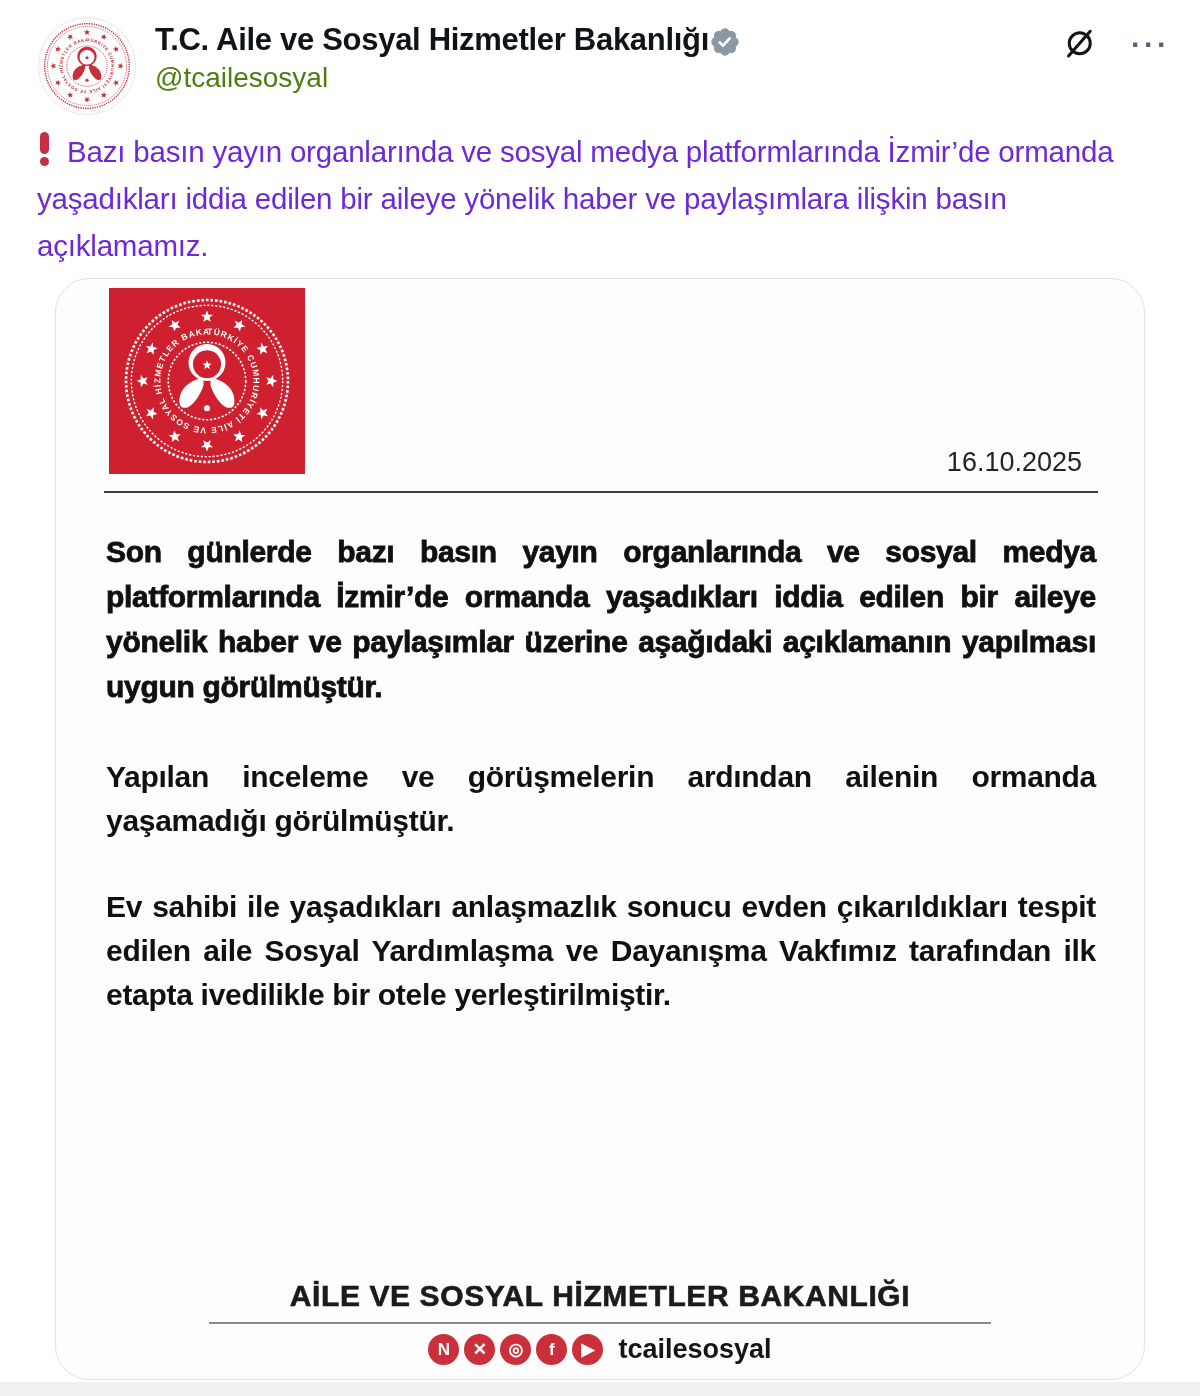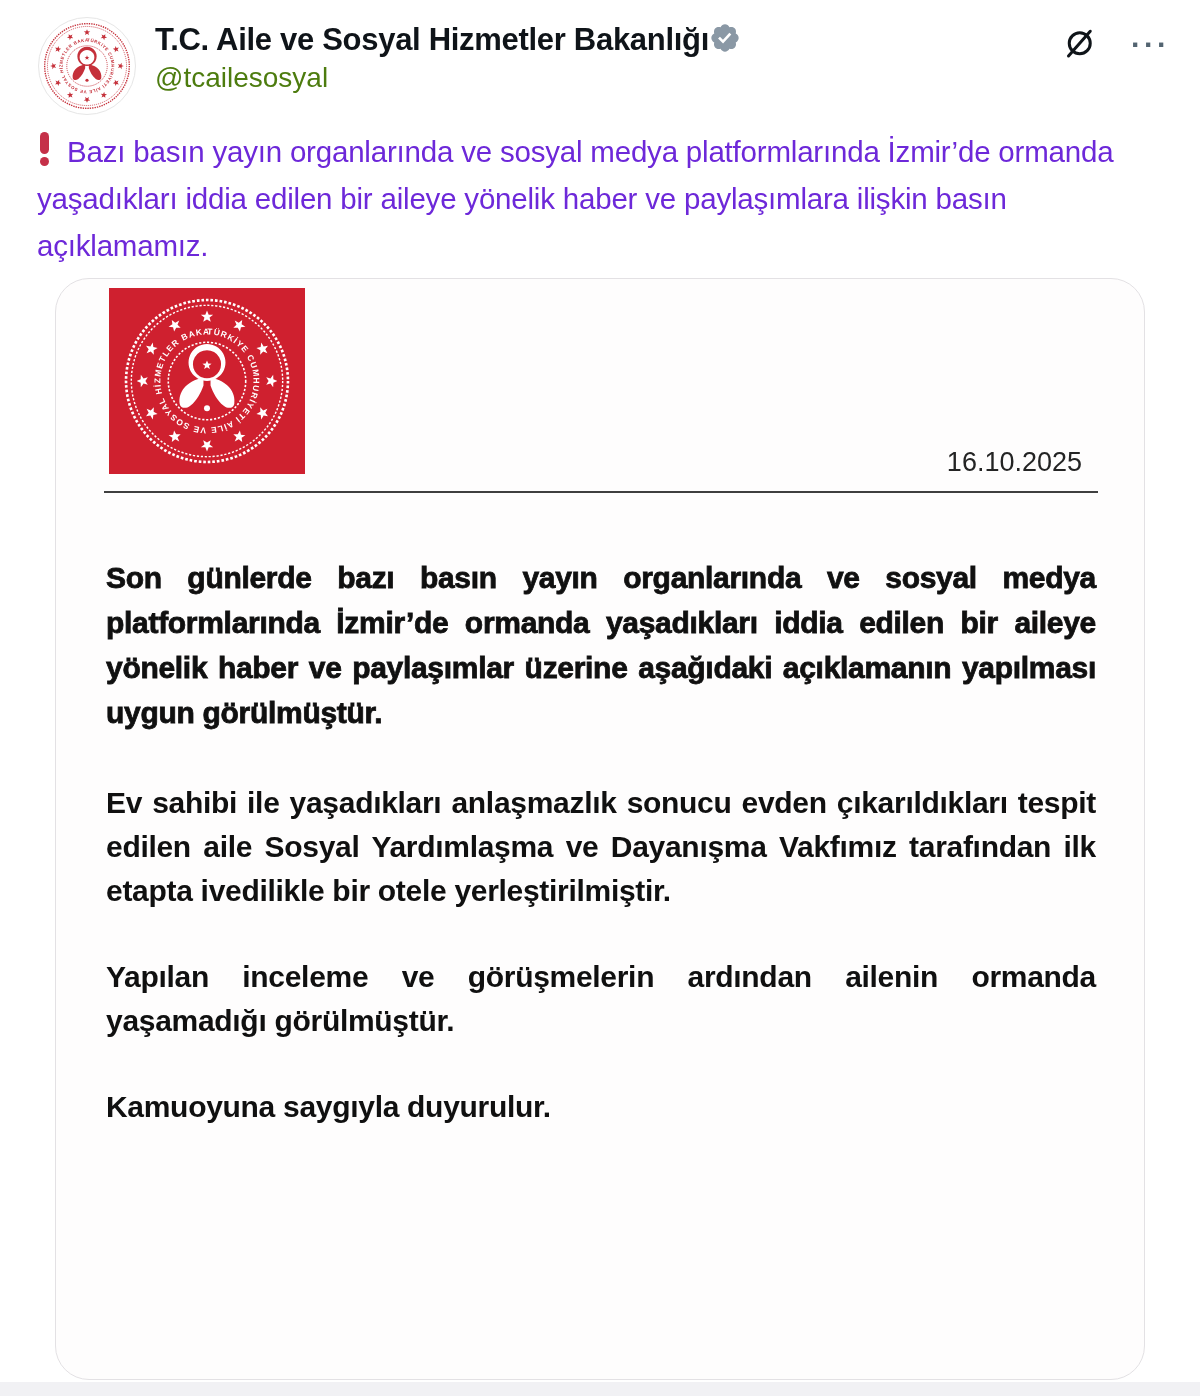--- a/index.html
+++ b/index.html
@@ -5,21 +5,21 @@
   * { margin:0; padding:0; box-sizing:border-box; }
   html,body { width:1200px; height:1396px; background:#ffffff;
     font-family:"Liberation Sans", sans-serif; color:#0f1419; overflow:hidden; }
 
   
   .tweet { position:relative; width:1200px; height:1396px; background:#fff; }
   .avatar { position:absolute; left:38px; top:17px; width:98px; height:98px;
     border-radius:50%; background:#fff; border:1px solid #e6e6e6;
     display:flex; align-items:center; justify-content:center; color:#c5303a; cursor:pointer; }
   .avatar svg { width:92px; height:92px; }
-  .name-row { position:absolute; left:155px; top:22px; display:flex; align-items:flex-start; }
+  .name-row { position:absolute; left:155px; top:22px; display:flex; align-items:flex-end; }
   .display-name { font-size:31px; font-weight:700; color:#0f1419; letter-spacing:-0.3px; cursor:pointer; }
   .badge { width:32px; height:32px; display:inline-block; }
   .handle { position:absolute; left:155px; top:62px; font-size:28px; color:#4d7c0f; cursor:pointer; }
   .top-actions { position:absolute; right:30px; top:26px; display:flex; align-items:center; gap:34px; }
   .grok-btn { width:36px; height:36px; cursor:pointer; }
   .more-btn { font-size:30px; letter-spacing:3px; color:#536471; line-height:12px; cursor:pointer;
     font-weight:700; padding-top:2px; }
 
   
   .tweet-body { position:absolute; left:37px; top:128px; width:1095px;
@@ -36,21 +36,21 @@
   .logo-block { position:absolute; left:53px; top:9px; width:196px; height:186px;
     background:#cf202f; color:#fff; display:flex; align-items:center; justify-content:center; }
   .logo-block svg { width:176px; height:176px; }
   .pr-title { position:absolute; left:260px; right:40px; top:50px; height:110px;
     display:flex; align-items:center; justify-content:center;
     font-size:75px; font-weight:700; color:#c31e2f; letter-spacing:0.5px;
     -webkit-text-stroke:1.5px #c31e2f; white-space:nowrap; }
   .pr-date { position:absolute; right:62px; top:168px; font-size:27px; font-weight:400; color:#242424; }
   .pr-sep { position:absolute; left:48px; right:46px; top:212px; height:2px; background:#3f3f3f; }
 
-  .pr-body { padding:36px 48px 0 50px;margin-top:26px; }
+  .pr-body { padding:36px 48px 0 50px; }
   .pr-body p { font-size:30px; line-height:44px; font-weight:700; color:#101010;
     text-align:justify; letter-spacing:-0.3px; margin-bottom:42px; }
   .pr-body p.lead { -webkit-text-stroke:0.8px #101010; line-height:45px; margin-bottom:46px; }
   .pr-body p.closing { margin-bottom:0; text-align:left; }
 
   .pr-footer { position:absolute; left:0; right:0; top:1000px; text-align:center; }
   .ministry-name { font-size:30px; font-weight:700; color:#1b1b1b; letter-spacing:0.6px;
     -webkit-text-stroke:0.6px #1b1b1b; }
   .footer-line { width:782px; height:2px; background:#8a8a8a; margin:9px auto 10px auto; }
   .social-row { display:flex; align-items:center; justify-content:center; gap:5px; }
@@ -137,22 +137,33 @@
             <textPath href="#emblem-text-circle">TÜRKİYE CUMHURİYETİ AİLE VE SOSYAL HİZMETLER BAKANLIĞI</textPath>
           </text>
         </svg>
       </div>
       <div class="pr-date">16.10.2025</div>
       <div class="pr-sep"></div>
     </div>
 
     <div class="pr-body">
       <p class="lead">Son günlerde bazı basın yayın organlarında ve sosyal medya platformlarında İzmir’de ormanda yaşadıkları iddia edilen bir aileye yönelik haber ve paylaşımlar üzerine aşağıdaki açıklamanın yapılması uygun görülmüştür.</p>
+      <p>Yapılan inceleme ve görüşmelerin ardından ailenin ormanda yaşamadığı görülmüştür.</p>
       <p>Ev sahibi ile yaşadıkları anlaşmazlık sonucu evden çıkarıldıkları tespit edilen aile Sosyal Yardımlaşma ve Dayanışma Vakfımız tarafından ilk etapta ivedilikle bir otele yerleştirilmiştir.</p>
-      <p>Yapılan inceleme ve görüşmelerin ardından ailenin ormanda yaşamadığı görülmüştür.</p>
-      <p class="closing">Kamuoyuna saygıyla duyurulur.</p>
     </div>
 
+    <div class="pr-footer">
+      <div class="ministry-name">AİLE VE SOSYAL HİZMETLER BAKANLIĞI</div>
+      <div class="footer-line"></div>
+      <div class="social-row">
+        <span class="social-icon">N</span>
+        <span class="social-icon">✕</span>
+        <span class="social-icon">◎</span>
+        <span class="social-icon">f</span>
+        <span class="social-icon">▶</span>
+        <span class="social-handle">tcailesosyal</span>
+      </div>
+    </div>
 
   </div>
 
   <div class="page-bottom-strip"></div>
 </div>
 
 </body></html>

